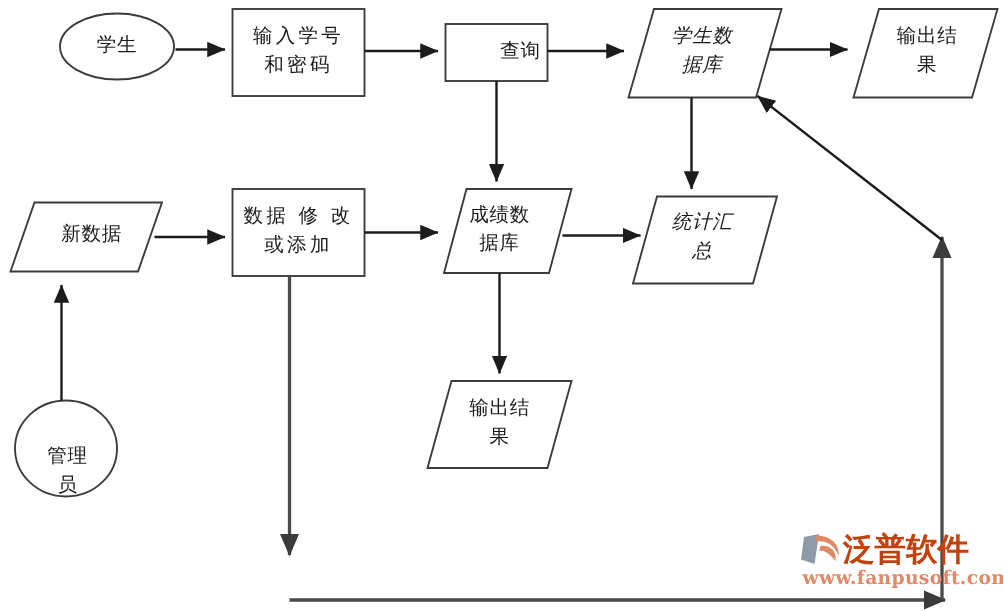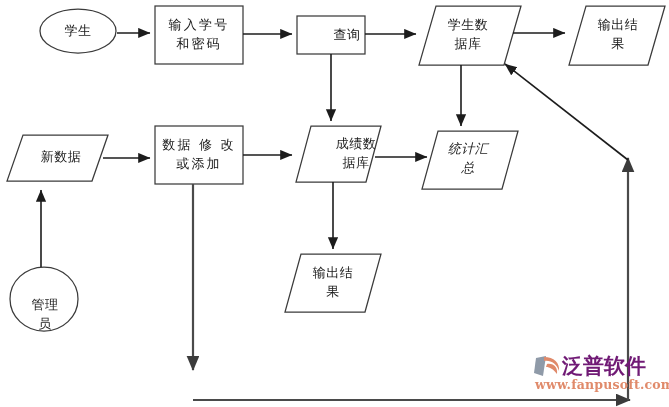--- a/index.html
+++ b/index.html
@@ -73,21 +73,21 @@
     width: 30px;
     height: 26px;
   }
   #watermark .wm-cn {
     position: absolute;
     left: 29px;
     top: 0px;
     font-family: Liberation Serif, serif;
     font-size: 21px;
     font-weight: bold;
-    color: #701a75;
+    color: #c2410c;
     letter-spacing: 0px;
     white-space: nowrap;
   }
   #watermark .wm-url {
     position: absolute;
     left: 2px;
     top: 25px;
     font-family: "DejaVu Serif", "Liberation Serif", serif;
     font-size: 12.5px;
     font-weight: bold;
@@ -164,32 +164,32 @@
     <line class="conn" x1="628" y1="160" x2="505" y2="64" marker-end="url(#arrow)"></line>
   </svg>
 
   <div class="node-label" style="left:48px; top:18px; width:60px; height:26px;">学生</div>
 
   <div class="node-label label-wide" style="left:158px; top:12px; width:82px; height:46px;">输入学号
 和密码</div>
 
   <div class="node-label" style="left:316px; top:23px; width:62px; height:24px;">查询</div>
 
-  <div class="node-label" style="left:435px; top:11px; width:66px; height:48px;">学生数
+  <div class="node-label" style="left:435px; top:11px; width:66px; height:48px;font-style:italic;">学生数
 据库</div>
 
   <div class="node-label" style="left:585px; top:11px; width:66px; height:48px;">输出结
 果</div>
 
   <div class="node-label" style="left:26px; top:144px; width:70px; height:26px;">新数据</div>
 
   <div class="node-label label-wide" style="left:157px; top:132px; width:84px; height:46px;">数据 修 改
 或添加</div>
 
-  <div class="node-label" style="left:326px; top:131px; width:60px; height:46px;">成绩数
+  <div class="node-label" style="left:303px; top:131px; width:60px; height:46px;font-family:Liberation Mono, monospace;">成绩数
 据库</div>
 
   <div class="node-label" style="left:437px; top:136px; width:62px; height:46px;font-style:italic;">统计汇
 总</div>
 
   <div class="node-label" style="left:300px; top:259px; width:66px; height:48px;">输出结
 果</div>
 
   <div class="node-label" style="left:16px; top:292px; width:58px; height:46px;">管理
 员</div>

